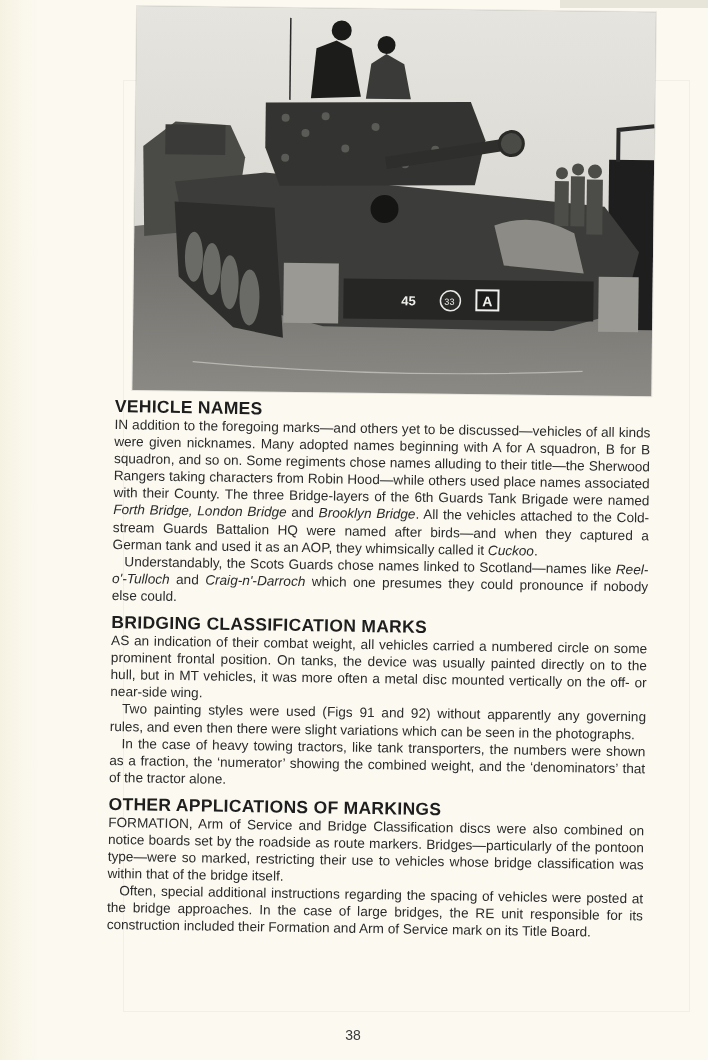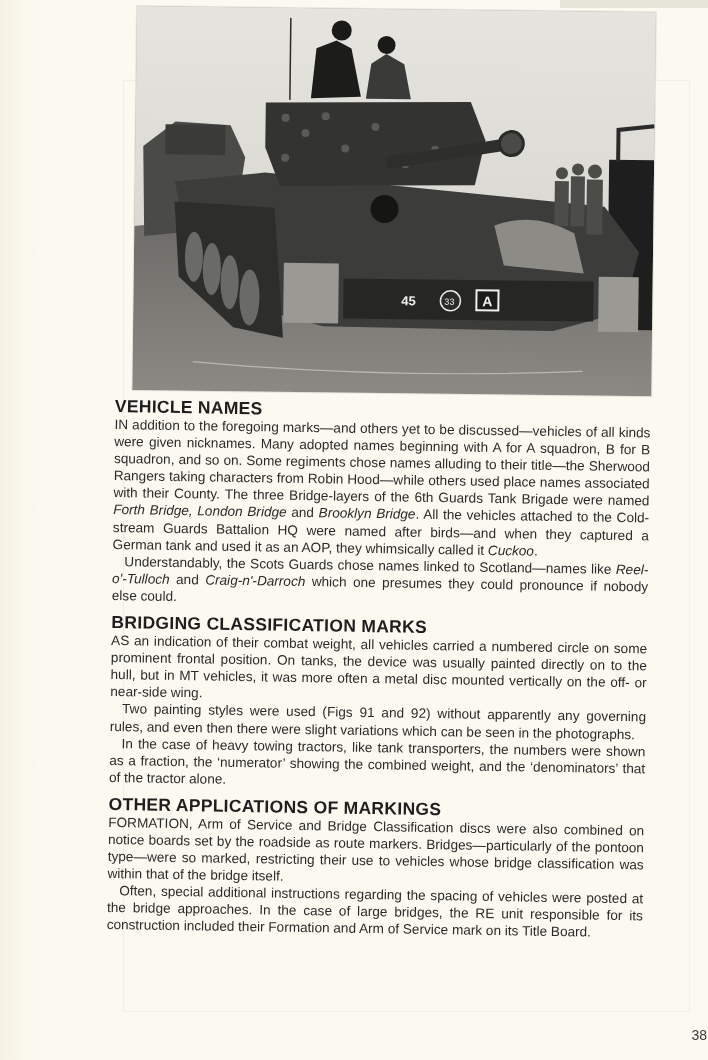--- a/index.html
+++ b/index.html
@@ -54,21 +54,21 @@
     margin: 0;
     color: #2b2b2b;
   }
   .para.indent { text-indent: 12px; }
   .para.last-left { text-align-last: left; }
   .section { margin-bottom: 8px; }
   .it { font-style: italic; }
 
   .page-number {
     position: absolute; left: 0; width: 708px; top: 1027px;
-    text-align: right;
+    text-align: center;
     font-size: 14px;
     color: #3a3a3a;
     transform: translateX(-1px);
   }
 </style>
 </head>
 <body>
 
 <div class="page-edge-left"></div>
 <div class="page-edge-top"></div>

